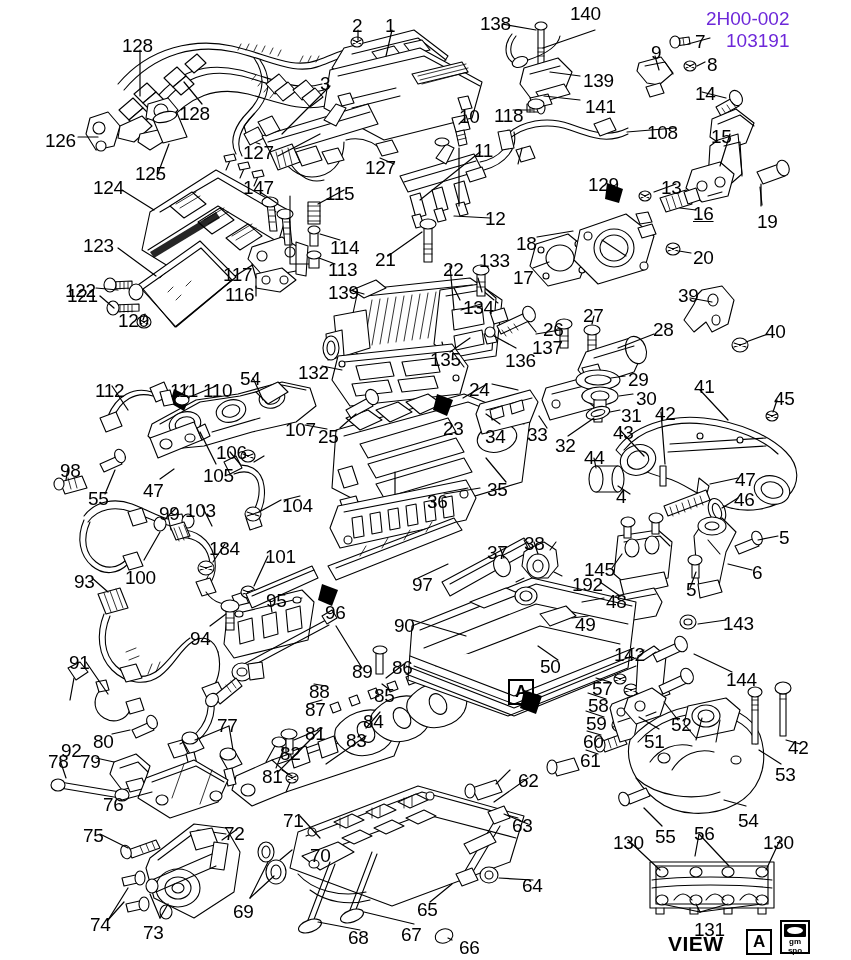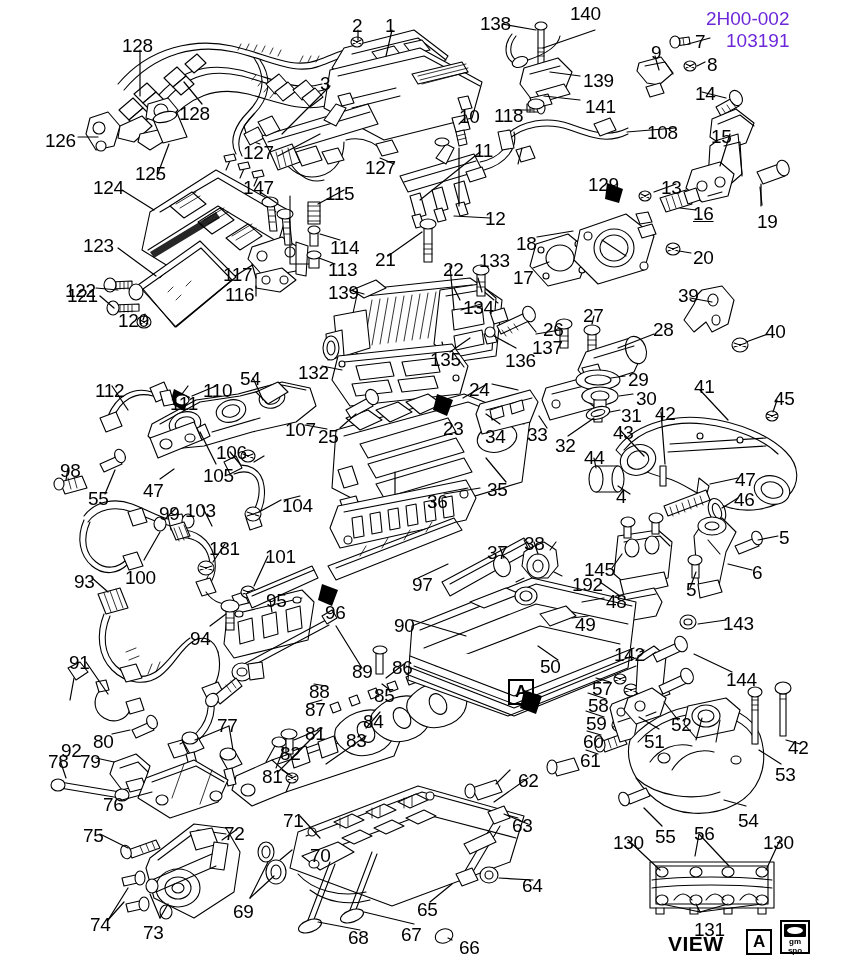--- a/index.html
+++ b/index.html
@@ -1284,30 +1284,30 @@
       <div class="callout" style="left: 61px; top: 709px; margin-top: 32px;">92</div>
       <div class="callout" style="left: 74px; top: 572px;">93</div>
       <div class="callout" style="left: 190px; top: 629px;">94</div>
       <div class="callout" style="left: 266px; top: 591px;">95</div>
       <div class="callout" style="left: 325px; top: 603px;">96</div>
       <div class="callout" style="left: 412px; top: 575px;">97</div>
       <div class="callout" style="left: 60px; top: 461px;">98</div>
       <div class="callout" style="left: 159px; top: 504px;">99</div>
       <div class="callout" style="left: 125px; top: 568px;">100</div>
       <div class="callout" style="left: 265px; top: 547px;">101</div>
-      <div class="callout" style="left: 209px; top: 539px;">181</div>
+      <div class="callout" style="left: 209px; top: 539px;">184</div>
       <div class="callout" style="left: 185px; top: 501px;">103</div>
       <div class="callout" style="left: 282px; top: 496px;">104</div>
       <div class="callout" style="left: 203px; top: 466px;">105</div>
       <div class="callout" style="left: 216px; top: 443px;">106</div>
       <div class="callout" style="left: 285px; top: 420px;">107</div>
       <div class="callout" style="left: 647px; top: 123px;">108</div>
       <div class="callout" style="left: 328px; top: 283px;">139</div>
       <div class="callout" style="left: 203px; top: 381px;">110</div>
-      <div class="callout" style="left: 170px; top: 394px;">111</div>
+      <div class="callout" style="left: 170px; top: 381px;">111</div>
       <div class="callout" style="left: 95px; top: 381px;">112</div>
       <div class="callout" style="left: 328px; top: 260px;">113</div>
       <div class="callout" style="left: 330px; top: 238px;">114</div>
       <div class="callout" style="left: 325px; top: 184px;">115</div>
       <div class="callout" style="left: 225px; top: 285px;">116</div>
       <div class="callout" style="left: 223px; top: 265px;">117</div>
       <div class="callout" style="left: 494px; top: 106px;">118</div>
       <div class="callout" style="left: 243px; top: 178px;">147</div>
       <div class="callout" style="left: 118px; top: 311px;">120</div>
       <div class="callout" style="left: 67px; top: 286px;">121</div>

